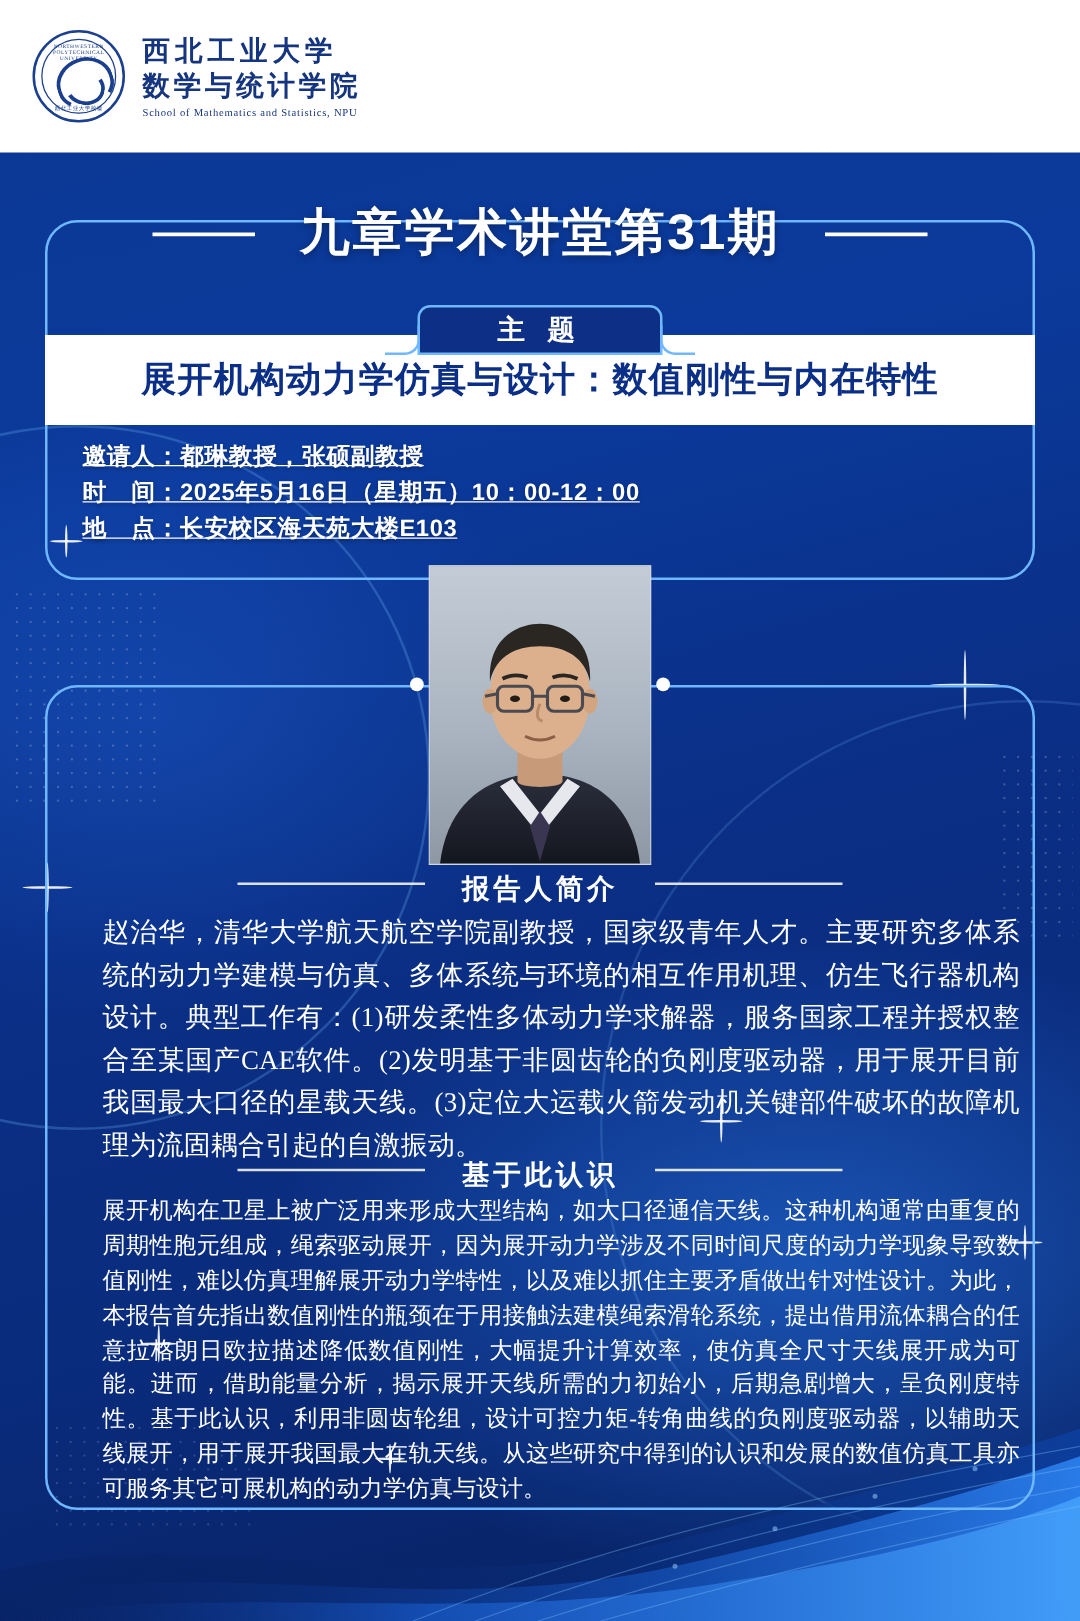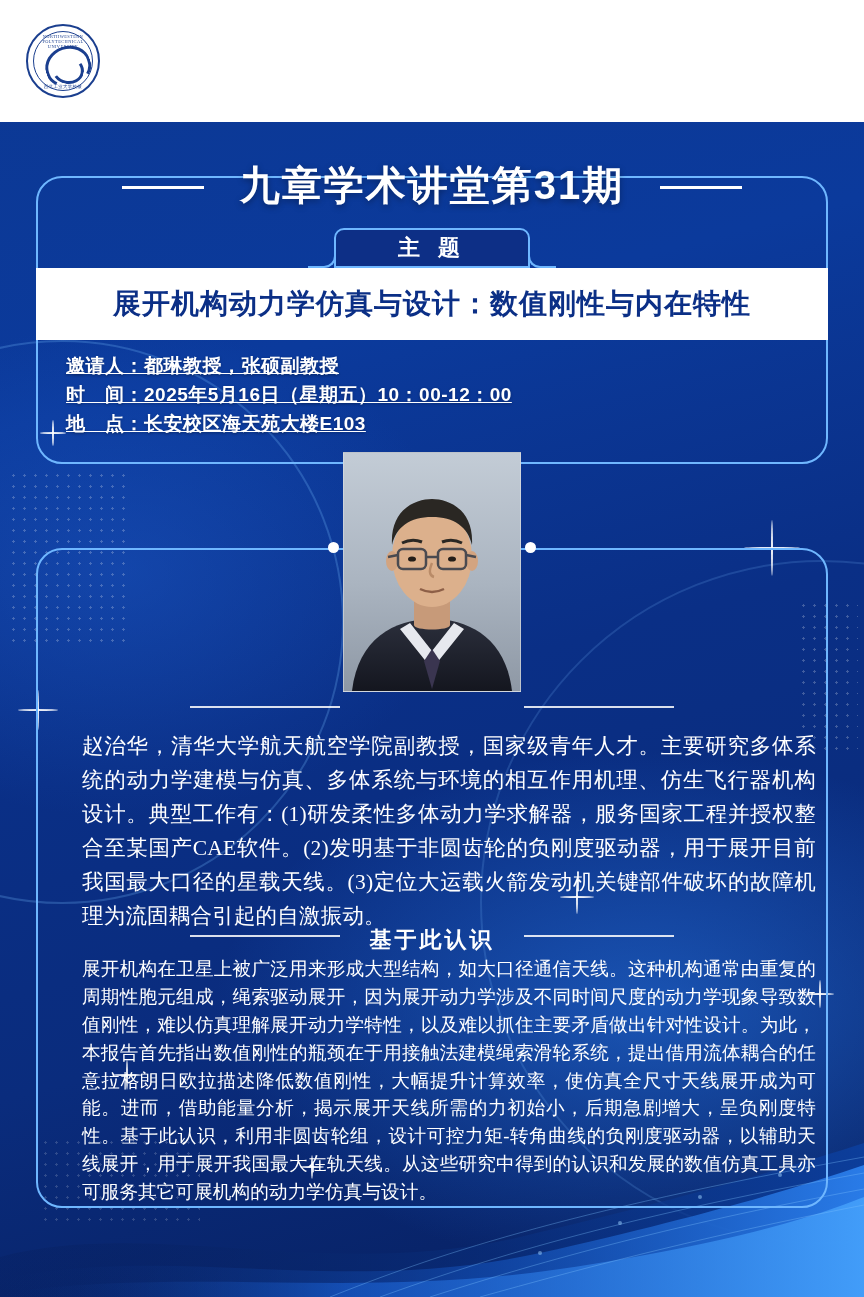--- a/index.html
+++ b/index.html
@@ -192,21 +192,21 @@
     background: #ffffff;
     z-index: 6;
   }
   .title-rule-left { left: 122px; }
   .title-rule-right { right: 122px; }
 
   .topic-tab {
     position: absolute;
     left: 50%;
     transform: translateX(-50%);
-    top: 228px;
+    top: 244px;
     width: 196px;
     height: 40px;
     background: #0d2f86;
     border: 2px solid #6fb7ff;
     border-radius: 10px 10px 0 0;
     box-sizing: border-box;
     z-index: 7;
     display: flex;
     align-items: center;
     justify-content: center;
@@ -379,20 +379,25 @@
   <div class="spark" style="left:300px; top:1155px; width:24px; height:24px;"></div>
   <div class="spark" style="left:40px; top:420px; width:26px; height:26px;"></div>
 
   <div class="header-band">
     <div class="logo-wrap">
       <div class="logo-seal">
         <div class="micro-top">NORTHWESTERN POLYTECHNICAL UNIVERSITY</div>
         <div class="swoosh"></div>
         <div class="swoosh2"></div>
         <div class="micro-bottom">西北工业大学校徽</div>
+      </div>
+      <div class="logo-text">
+        <div class="logo-line1">西北工业大学</div>
+        <div class="logo-line2">数学与统计学院</div>
+        <div class="logo-line3">School of Mathematics and Statistics, NPU</div>
       </div>
     </div>
   </div>
 
   <div class="frame"></div>
 
   <div class="title-rule-left"></div>
   <div class="title-rule-right"></div>
   <div class="title-main">九章学术讲堂第31期</div>
 
@@ -458,20 +463,21 @@
       <path d="M76 136 q12 6 24 0" stroke="#8d5f47" stroke-width="2.4" fill="none"></path>
     </svg>
   </div>
 
   <div class="frame2"></div>
   <div class="dot-left"></div>
   <div class="dot-right"></div>
 
   <div class="sec-deco l"></div>
   <div class="sec-deco r"></div>
+  <div class="section-title sec-bio">报告人简介</div>
   <div class="body-text bio">赵治华，清华大学航天航空学院副教授，国家级青年人才。主要研究多体系统的动力学建模与仿真、多体系统与环境的相互作用机理、仿生飞行器机构设计。典型工作有：(1)研发柔性多体动力学求解器，服务国家工程并授权整合至某国产CAE软件。(2)发明基于非圆齿轮的负刚度驱动器，用于展开目前我国最大口径的星载天线。(3)定位大运载火箭发动机关键部件破坏的故障机理为流固耦合引起的自激振动。</div>
 
   <div class="sec-deco2 l"></div>
   <div class="sec-deco2 r"></div>
   <div class="section-title sec-abs">基于此认识</div>
   <div class="body-text abstract">展开机构在卫星上被广泛用来形成大型结构，如大口径通信天线。这种机构通常由重复的周期性胞元组成，绳索驱动展开，因为展开动力学涉及不同时间尺度的动力学现象导致数值刚性，难以仿真理解展开动力学特性，以及难以抓住主要矛盾做出针对性设计。为此，本报告首先指出数值刚性的瓶颈在于用接触法建模绳索滑轮系统，提出借用流体耦合的任意拉格朗日欧拉描述降低数值刚性，大幅提升计算效率，使仿真全尺寸天线展开成为可能。进而，借助能量分析，揭示展开天线所需的力初始小，后期急剧增大，呈负刚度特性。基于此认识，利用非圆齿轮组，设计可控力矩-转角曲线的负刚度驱动器，以辅助天线展开，用于展开我国最大在轨天线。从这些研究中得到的认识和发展的数值仿真工具亦可服务其它可展机构的动力学仿真与设计。</div>
 
   <svg class="bottom-wave" viewBox="0 0 864 250" preserveAspectRatio="none" xmlns="http://www.w3.org/2000/svg">
     <defs>
       <linearGradient id="w1" x1="0" y1="0" x2="1" y2="0">

